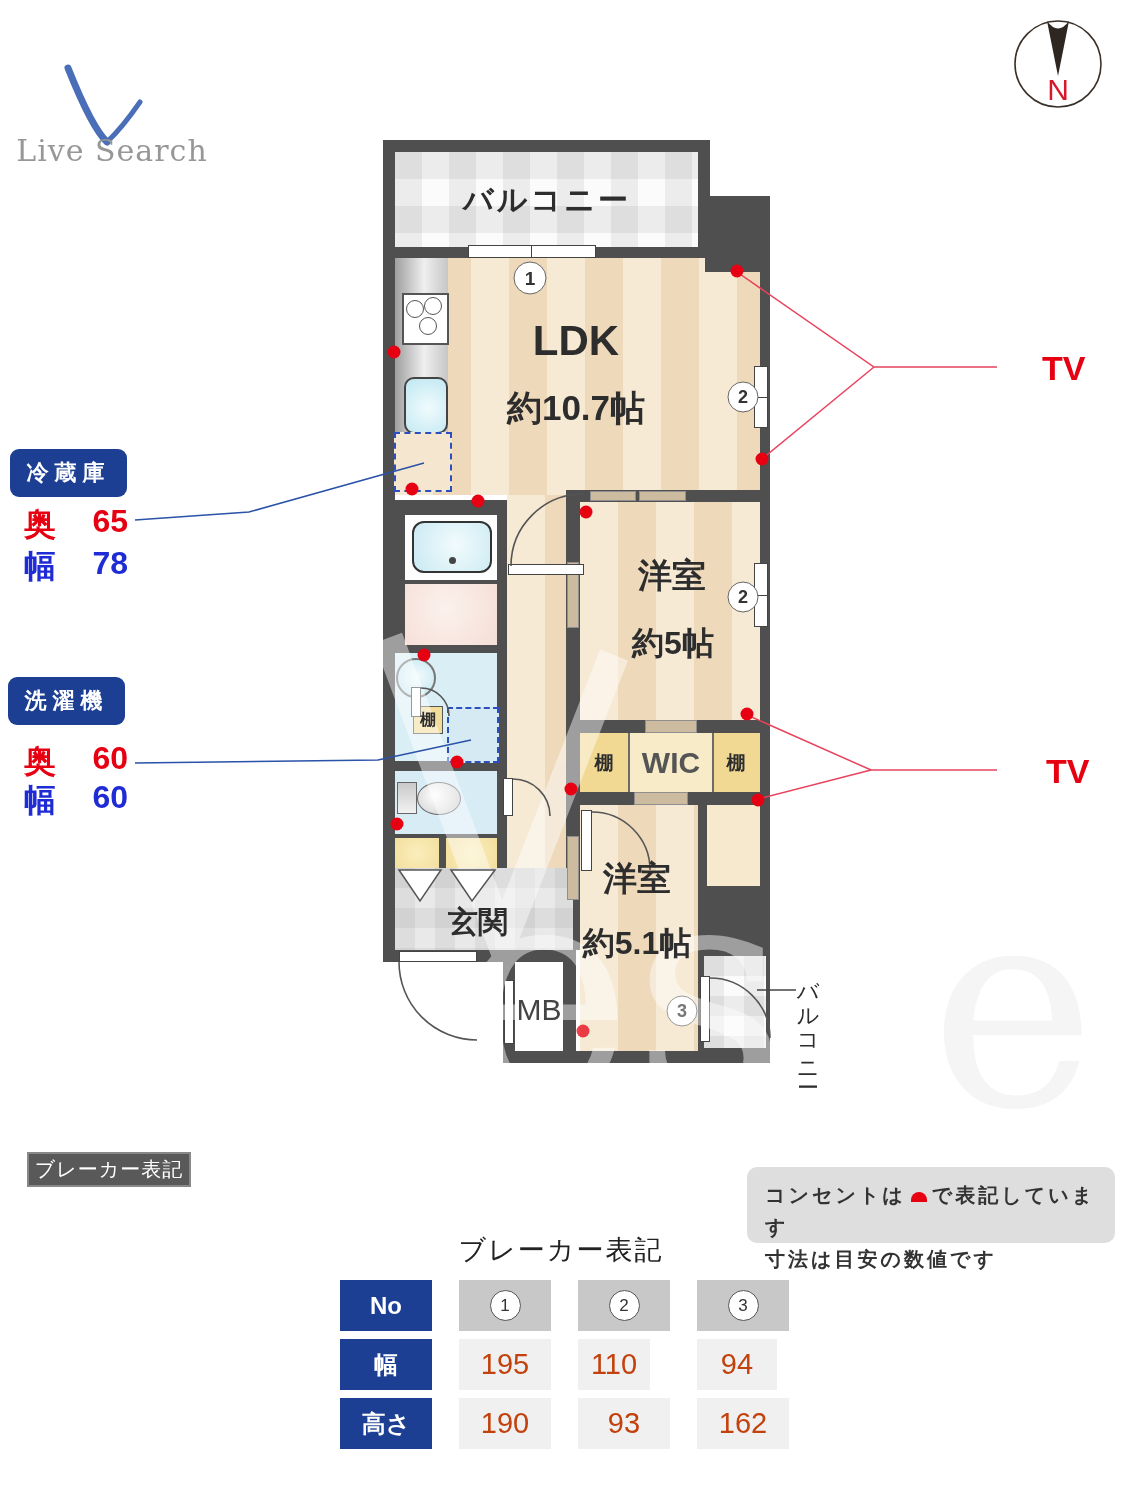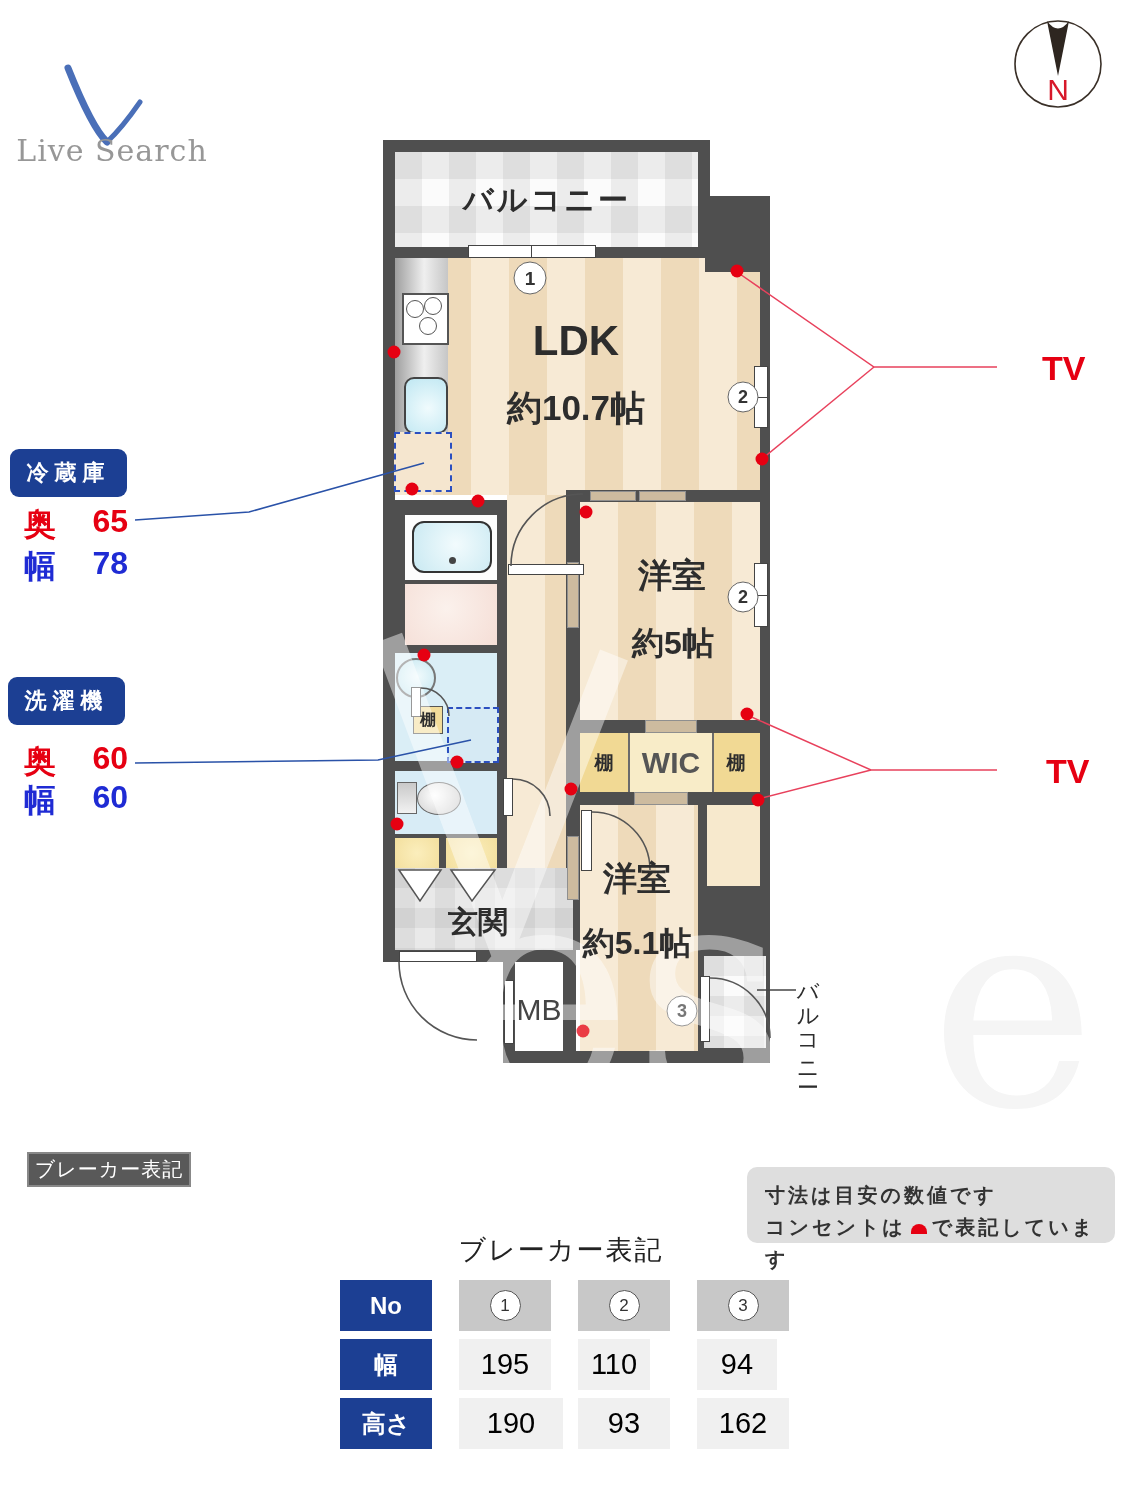--- a/index.html
+++ b/index.html
@@ -24,21 +24,21 @@
   .circle-num{position:absolute;background:#fff;border:1.5px solid #666;border-radius:50%;
     display:flex;align-items:center;justify-content:center;font-weight:bold;color:#333;
     transform:translate(-50%,-50%);z-index:6;box-sizing:border-box;}
   .tag-box{position:absolute;background:#1c3f93;border-radius:9px;color:#fff;font-weight:bold;
     display:flex;align-items:center;justify-content:center;letter-spacing:6px;font-size:22px;z-index:6;}
   .dim-row{position:absolute;display:flex;justify-content:space-between;font-weight:bold;font-size:32px;z-index:6;}
   .tv-label{position:absolute;color:#e60012;font-size:34px;font-weight:bold;z-index:6;}
   .dome{display:inline-block;width:16px;height:10px;background:#e60012;border-radius:8px 8px 0 0;margin:0 5px;}
   .tbl-head{position:absolute;background:#1c3f93;color:#fff;font-weight:bold;font-size:24px;
     display:flex;align-items:center;justify-content:center;z-index:6;}
-  .tbl-cell{position:absolute;background:#f0f0f0;color:#000000;font-size:29px;
+  .tbl-cell{position:absolute;background:#f0f0f0;color:#c2410c;font-size:29px;
     display:flex;align-items:center;justify-content:center;z-index:6;}
   .tbl-cell-no{position:absolute;background:#c8c8c8;display:flex;align-items:center;justify-content:center;z-index:6;}
   .mini-circle{width:29px;height:29px;border:1.5px solid #555;border-radius:50%;background:#fff;
     display:flex;align-items:center;justify-content:center;font-size:17px;color:#333;}
   svg text{font-family:"Liberation Sans", sans-serif;}
 </style>
 </head>
 <body>
 
 <div id="page">
@@ -229,25 +229,25 @@
   <div class="tv-label" style="left:1042px;top:349px;">TV</div>
   <div class="tv-label" style="left:1046px;top:752px;">TV</div>
 
   <div class="abs" style="left:27px;top:1152px;width:164px;z-index:6;">
     <div style="background:#595959;color:#fff;font-size:20px;letter-spacing:1px;height:35px;display:flex;align-items:center;justify-content:center;border:2px solid #888;box-sizing:border-box;">ブレーカー表記</div>
   </div>
 
   <div class="abs" style="left:747px;top:1167px;width:368px;height:76px;background:#dedede;border-radius:10px;z-index:6;
               font-size:20px;color:#333;letter-spacing:3px;font-weight:bold;padding:12px 0 0 18px;box-sizing:border-box;line-height:1.6;">
     <div>
+      <span>コンセントは</span><span class="dome"></span><span>で表記しています</span>
+    </div>
+    <div>
       <span>寸法は目安の数値です</span>
     </div>
-    <div>
-      <span>コンセントは</span><span class="dome"></span><span>で表記しています</span>
-    </div>
   </div>
 
   <div class="lbl" style="left:561px;top:1250px;font-size:27px;letter-spacing:2px;font-weight:normal;color:#222;">ブレーカー表記</div>
 
   <div class="tbl-head" style="left:340px;top:1280px;width:92px;height:51px;">
     <span>No</span>
   </div>
   <div class="tbl-cell-no" style="left:459px;top:1280px;width:92px;height:51px;">
     <span class="mini-circle">1</span>
   </div>
@@ -267,21 +267,21 @@
   <div class="tbl-cell" style="left:578px;top:1339px;width:72px;height:51px;">
     <span>110</span>
   </div>
   <div class="tbl-cell" style="left:697px;top:1339px;width:80px;height:51px;">
     <span>94</span>
   </div>
 
   <div class="tbl-head" style="left:340px;top:1398px;width:92px;height:51px;">
     <span>高さ</span>
   </div>
-  <div class="tbl-cell" style="left:459px;top:1398px;width:104px;height:51px;">
+  <div class="tbl-cell" style="left:459px;top:1398px;width:92px;height:51px;">
     <span>190</span>
   </div>
   <div class="tbl-cell" style="left:578px;top:1398px;width:92px;height:51px;">
     <span>93</span>
   </div>
   <div class="tbl-cell" style="left:697px;top:1398px;width:92px;height:51px;">
     <span>162</span>
   </div>
 
 

